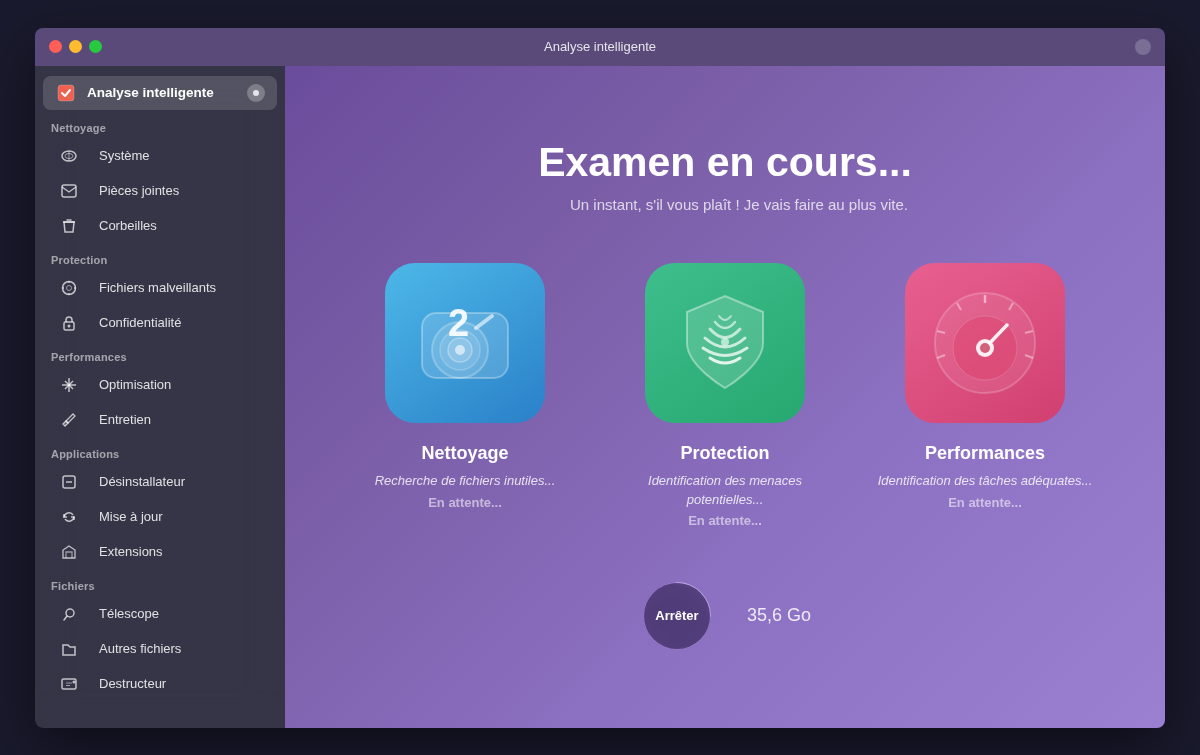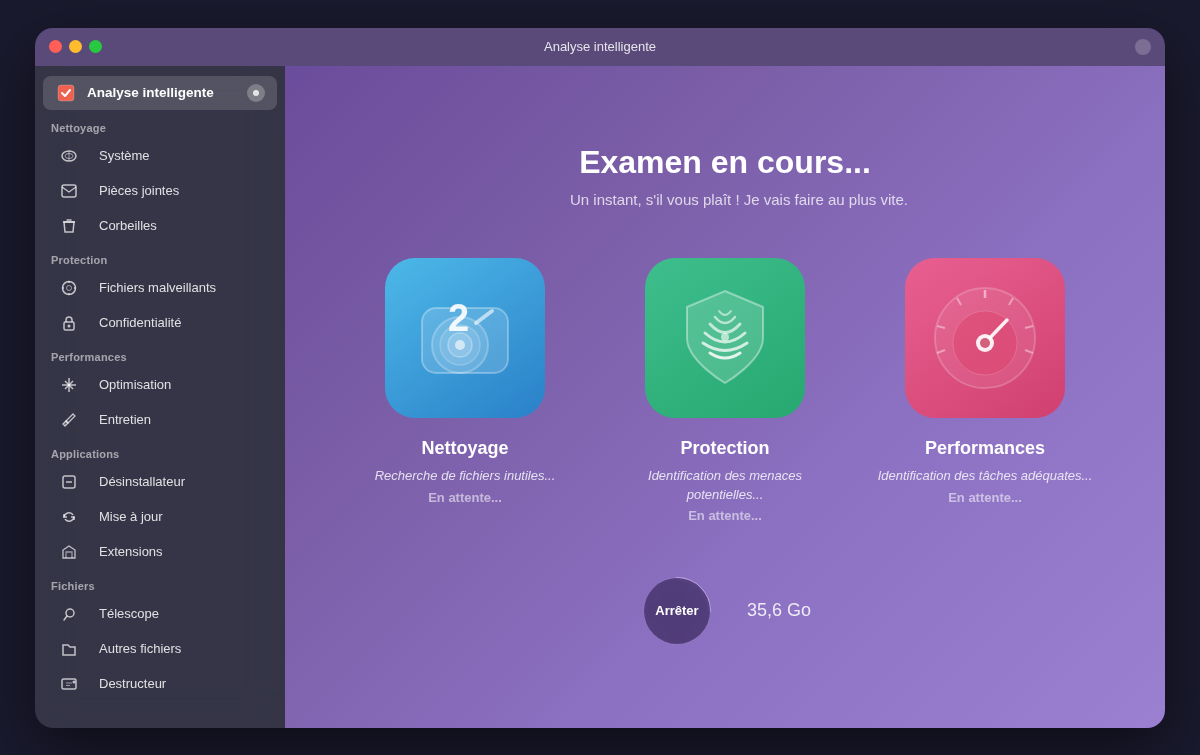--- a/index.html
+++ b/index.html
@@ -9,21 +9,21 @@
       background: #1a1a2e;
       display: flex;
       align-items: center;
       justify-content: center;
       font-family: -apple-system, BlinkMacSystemFont, 'Helvetica Neue', sans-serif;
     }
 
     .window {
       width: 1130px;
       height: 700px;
-      border-radius: 18px;
+      border-radius: 8px;
       overflow: hidden;
       display: flex;
       flex-direction: column;
       box-shadow: 0 20px 60px rgba(0,0,0,0.5);
       position: relative;
       justify-content: flex-end;
     }
 
     
     .titlebar {
@@ -163,21 +163,21 @@
       display: flex;
       flex-direction: column;
       align-items: center;
       justify-content: center;
       position: relative;
       padding: 20px;
     }
 
     .scan-title {
       color: #fff;
-      font-size: 32px;
+      font-size: 41px;
       font-weight: 700;
       margin-bottom: 10px;
       text-align: center;
     }
 
     .scan-subtitle {
       color: rgba(255,255,255,0.75);
       font-size: 15px;
       margin-bottom: 50px;
       text-align: center;

